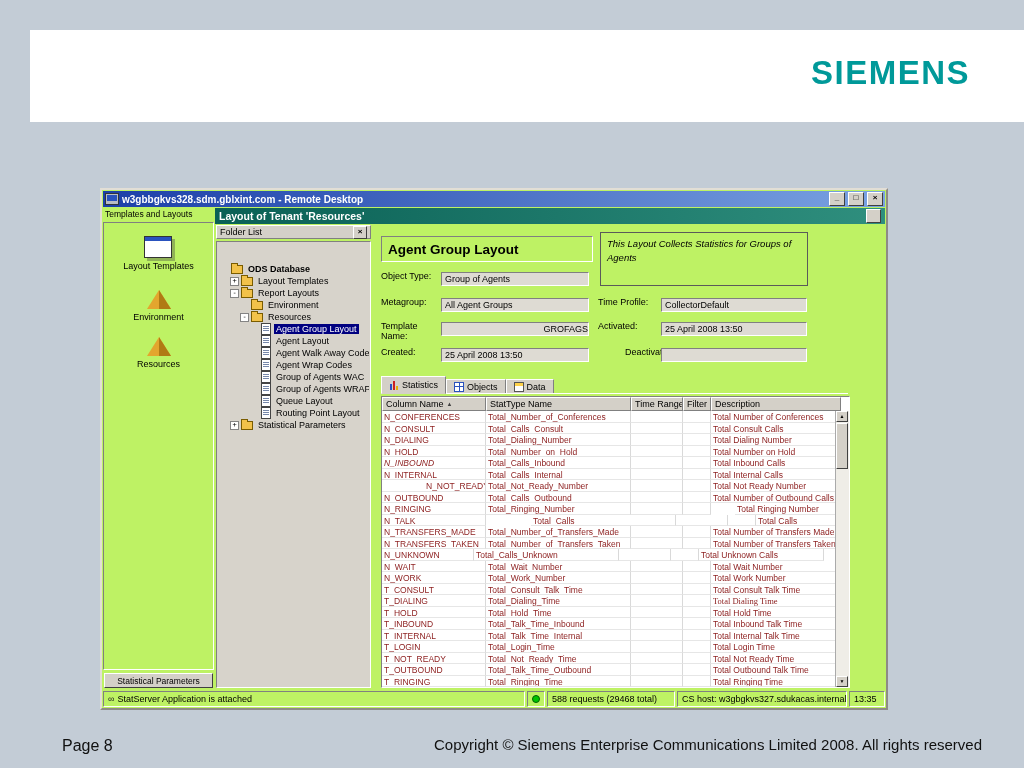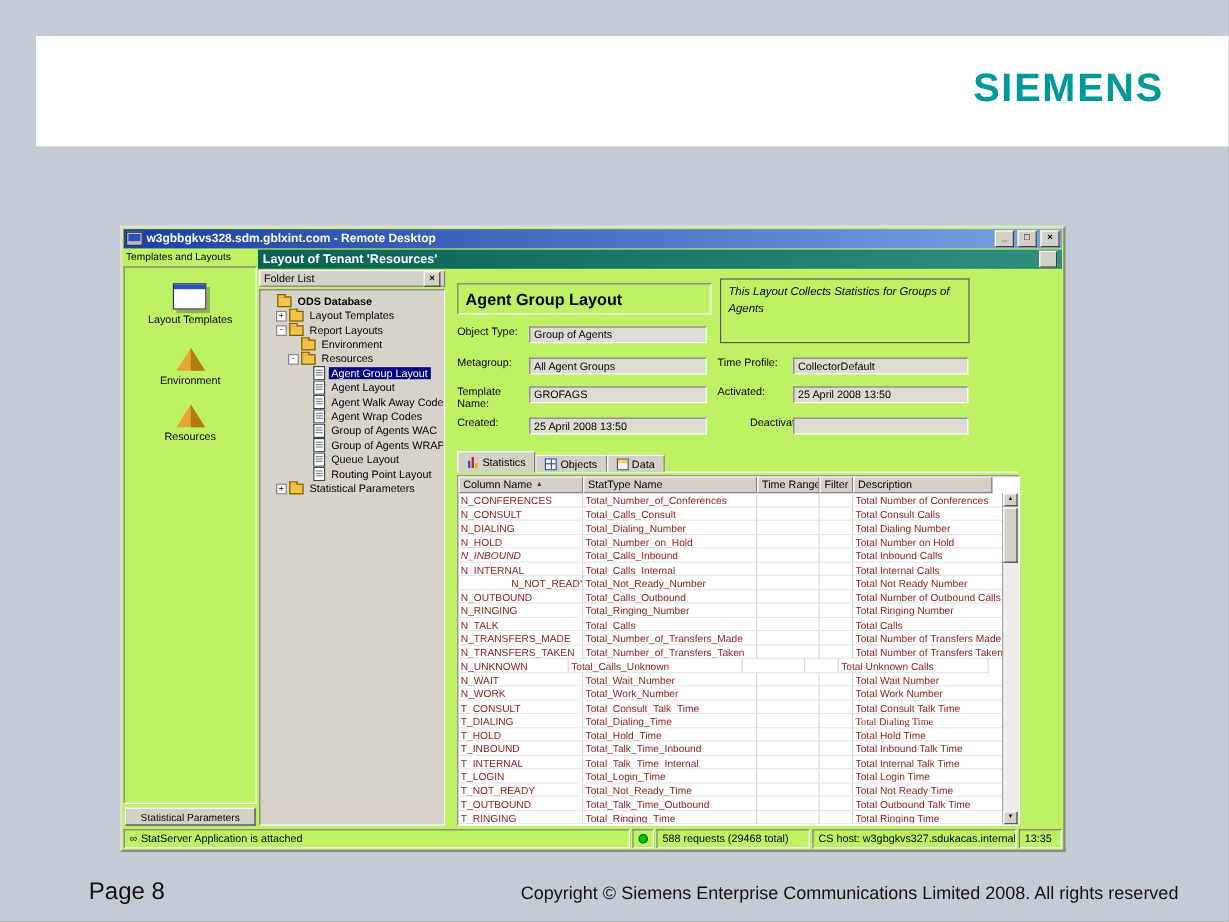--- a/index.html
+++ b/index.html
@@ -5,21 +5,21 @@
   html,body{margin:0;padding:0;background:#9aa4ae;}
   .slide{position:relative;width:1024px;height:768px;background:var(--slide-bg,#c3ccd6);
     font-family:"Liberation Sans",sans-serif;overflow:hidden;}
 
   
   .header-band{position:absolute;left:30px;top:30px;right:0;height:92px;background:#fff;}
   .slide-title{position:absolute;left:32px;top:12px;width:690px;font-size:25px;font-weight:bold;
     color:#000;line-height:1.18;}
   .logo{position:absolute;right:54px;top:24px;font-size:33px;font-weight:bold;
     color:var(--siemens-teal,#009999);letter-spacing:1.5px;}
-  .page-label{position:absolute;left:74px;bottom:13px;font-size:20px;color:#111;}
+  .page-label{position:absolute;left:62px;bottom:13px;font-size:16px;color:#111;}
   .copyright{position:absolute;right:42px;bottom:15px;font-size:15px;color:#111;}
 
   
   .rd-window{position:absolute;left:100px;top:188px;width:788px;height:522px;background:#bef264;
     border:2px outset #e2ded6;box-sizing:border-box;font-size:9px;color:#000;}
   .rd-titlebar{position:absolute;left:1px;right:1px;top:1px;height:16px;
     background:linear-gradient(to right,var(--titlebar-left,#1c3fa8),var(--titlebar-right,#7aa2e2));
     display:flex;align-items:center;padding:0 2px;gap:3px;}
   .rd-ico{width:12px;height:10px;background:#b8bcc4;border:1px solid #30343c;position:relative;flex:none;}
   .rd-ico::before{content:"";position:absolute;left:1px;top:1px;right:1px;bottom:3px;background:#2a52be;}
@@ -182,21 +182,21 @@
         <span>Layout of Tenant 'Resources'</span>
         <span class="it-btn"></span>
       </div>
 
       <div class="folder-panel">
         <div class="fl-header">
           <span>Folder List</span>
           <span class="fl-close">×</span>
         </div>
         <div class="fl-tree">
-            <div class="tree-row" style="padding-left: 2px;">
+            <div class="tree-row" style="padding-left: 2px; margin-top: 18px;">
               <span class="exp empty"></span>
               <span class="ico-folder"></span>
               <span class="tree-label bold">ODS Database</span>
             </div>
             <div class="tree-row" style="padding-left: 12px;">
               <span class="exp">+</span>
               <span class="ico-folder"></span>
               <span class="tree-label">Layout Templates</span>
             </div>
             <div class="tree-row" style="padding-left: 12px;">
@@ -264,21 +264,21 @@
 
       <div class="detail">
         <div class="agl-heading">Agent Group Layout</div>
         <div class="desc-box">This Layout Collects Statistics for Groups of Agents</div>
         <div id="fields-left">
             <div class="fld-label" style="left: 8px; top: 48px;">Object Type:</div>
             <div class="fld-input" style="left: 68px; top: 48px; width: 148px;">Group of Agents</div>
             <div class="fld-label" style="left: 8px; top: 74px;">Metagroup:</div>
             <div class="fld-input" style="left: 68px; top: 74px; width: 148px;">All Agent Groups</div>
             <div class="fld-label" style="left: 8px; top: 98px;">Template Name:</div>
-            <div class="fld-input" style="left: 68px; top: 98px; width: 148px;">GROFAGS</div>
+            <div class="fld-input" style="left: 68px; top: 98px; width: 148px; text-align: right;">GROFAGS</div>
             <div class="fld-label" style="left: 8px; top: 124px;">Created:</div>
             <div class="fld-input" style="left: 68px; top: 124px; width: 148px;">25 April 2008 13:50</div>
           </div>
         <div id="fields-right">
             <div class="fld-label" style="left: 225px; top: 74px;">Time Profile:</div>
             <div class="fld-input" style="left: 288px; top: 74px; width: 146px;">CollectorDefault</div>
             <div class="fld-label" style="left: 225px; top: 98px;">Activated:</div>
             <div class="fld-input" style="left: 288px; top: 98px; width: 146px;">25 April 2008 13:50</div>
             <div class="fld-label" style="left: 240px; top: 124px; margin-left: 12px;">Deactivated:</div>
             <div class="fld-input" style="left: 288px; top: 124px; width: 146px;"></div>
@@ -306,21 +306,21 @@
               </div>
               <div class="th" style="width: 145px;">
                 <span>StatType Name</span>
               </div>
               <div class="th" style="width: 52px;">
                 <span>Time Range</span>
               </div>
               <div class="th" style="width: 28px;">
                 <span>Filter</span>
               </div>
-              <div class="th" style="width: 116px; align-items: center;">
+              <div class="th" style="width: 130px; align-items: center;">
                 <span>Description</span>
               </div>
             </div>
           <div class="tbody">
               <div class="tr">
                 <div class="td" style="width: 104px;">N_CONFERENCES</div>
                 <div class="td" style="width: 145px;">Total_Number_of_Conferences</div>
                 <div class="td" style="width: 52px;"></div>
                 <div class="td" style="width: 28px;"></div>
                 <div class="td" style="width: 125px;">Total Number of Conferences</div>
@@ -372,25 +372,25 @@
                 <div class="td" style="width: 145px;">Total_Calls_Outbound</div>
                 <div class="td" style="width: 52px;"></div>
                 <div class="td" style="width: 28px;"></div>
                 <div class="td" style="width: 125px;">Total Number of Outbound Calls</div>
               </div>
               <div class="tr">
                 <div class="td" style="width: 104px;">N_RINGING</div>
                 <div class="td" style="width: 145px;">Total_Ringing_Number</div>
                 <div class="td" style="width: 52px;"></div>
                 <div class="td" style="width: 28px;"></div>
-                <div class="td" style="width: 125px;">Total Ringing Number</div>
+                <div class="td" style="width: 125px; margin-left: 24px;">Total Ringing Number</div>
               </div>
               <div class="tr">
                 <div class="td" style="width: 104px;">N_TALK</div>
-                <div class="td" style="width: 145px;">Total_Calls</div>
+                <div class="td" style="width: 145px; margin-left: 45px;">Total_Calls</div>
                 <div class="td" style="width: 52px;"></div>
                 <div class="td" style="width: 28px;"></div>
                 <div class="td" style="width: 125px;">Total Calls</div>
               </div>
               <div class="tr">
                 <div class="td" style="width: 104px;">N_TRANSFERS_MADE</div>
                 <div class="td" style="width: 145px;">Total_Number_of_Transfers_Made</div>
                 <div class="td" style="width: 52px;"></div>
                 <div class="td" style="width: 28px;"></div>
                 <div class="td" style="width: 125px;">Total Number of Transfers Made</div>

